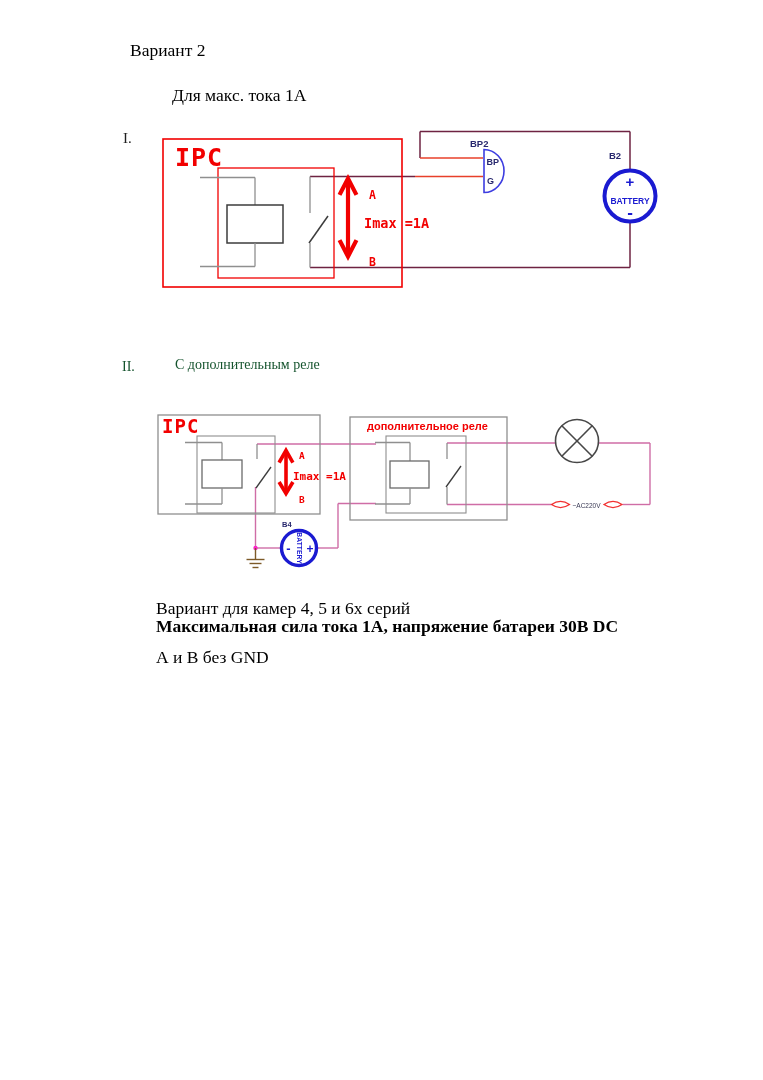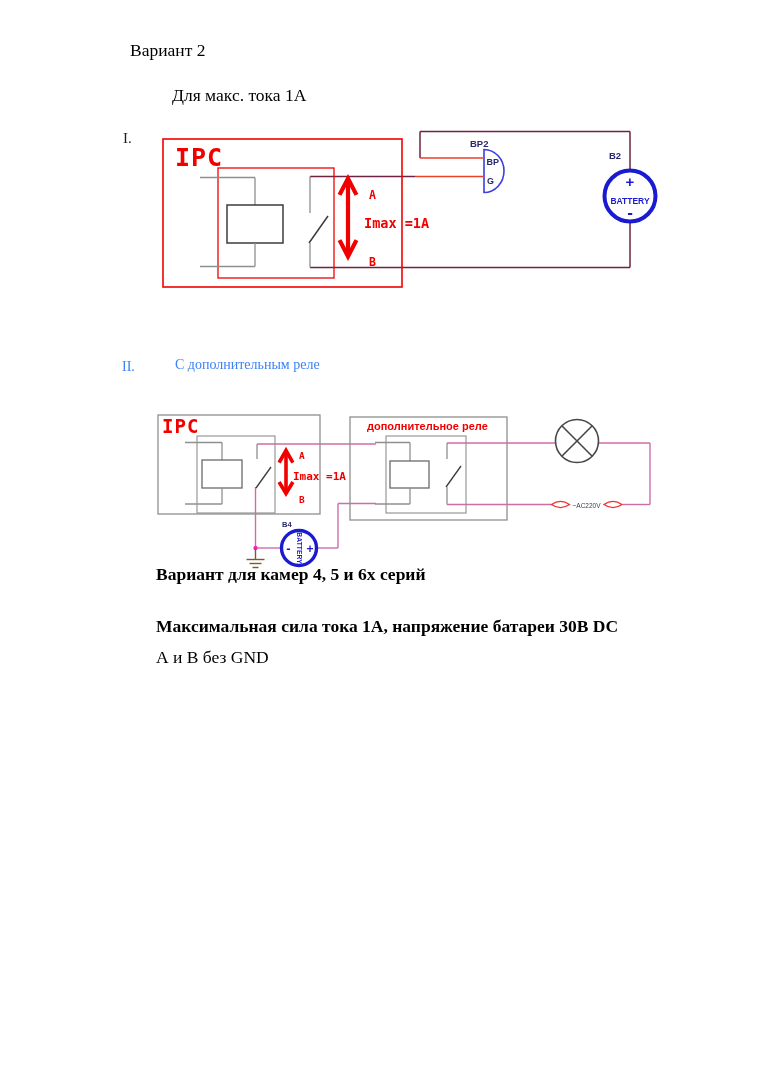--- a/index.html
+++ b/index.html
@@ -6,21 +6,21 @@
     --red:#f20000; --blue:#1a1ad1; --navy:#28286e;
     --wire-dark:#6e2342; --wire-red:#e8402a; --wire-pink:#cf6da6;
     --dot-magenta:#ff22cc; --box-gray:#8f8f8f; --line-dark:#3c3c3c;
     --ground-brown:#7d5a28; --ac-text:#3a3a55;
   }
   *{margin:0;padding:0;box-sizing:border-box;}
   html,body{width:763px;height:1080px;background:#ffffff;overflow:hidden;}
   body{position:relative;font-family:"Liberation Serif", serif;color:#1a1a1a;}
   .abs{position:absolute;}
   .serif-lg{font-size:17.5px;line-height:21px;color:#000000;}
-  .serif-md{font-size:14px;color:#3b82f6;}
+  .serif-md{font-size:14px;color:#14532d;}
   .roman{font-size:15px;color:#1f1f1f;}
   #schematic{position:absolute;left:0;top:0;width:763px;height:1080px;}
   
   text{user-select:none;}
   .t-mono-red{font-family:"DejaVu Sans Mono",monospace;font-weight:bold;fill:var(--red);}
   .t-sans-navy{font-family:"Liberation Sans",sans-serif;fill:var(--navy);font-weight:600;}
   .t-sans-blue{font-family:"Liberation Sans",sans-serif;fill:var(--blue);font-weight:bold;}
   .t-sans-red{font-family:"Liberation Sans",sans-serif;fill:var(--red);font-weight:600;}
   .t-ac{font-family:"Liberation Sans",sans-serif;fill:var(--ac-text);}
   .ln-gray{stroke:var(--box-gray);stroke-width:1.3;fill:none;}
@@ -35,21 +35,21 @@
 </style>
 </head>
 <body>
 
 <div class="abs serif-lg" style="left:130px;top:40px;">Вариант 2</div>
 <div class="abs serif-lg" style="left:163px;top:85px;margin-left:9px;">Для макс. тока 1А</div>
 <div class="abs roman" style="left:123px;top:130px;">I.</div>
 <div class="abs serif-md" style="left:122px;top:359px;">II.</div>
 <div class="abs serif-md" style="left:167px;top:357px;margin-left:8px;">С дополнительным реле</div>
 
-<div class="abs serif-lg" style="left:156px;top:564px;font-weight:bold;">Вариант для камер 4, 5 и 6х серий</div>
+<div class="abs serif-lg" style="left:156px;top:598px;">Вариант для камер 4, 5 и 6х серий</div>
 <div class="abs serif-lg" style="left:156px;top:616px;font-weight:bold;">Максимальная сила тока 1А, напряжение батареи 30В DC</div>
 <div class="abs serif-lg" style="left:156px;top:647px;text-align:right;">А и В без GND</div>
 
 <svg id="schematic" viewBox="0 0 763 1080" xmlns="http://www.w3.org/2000/svg">
 
   <g>
 
     <g>
       <line class="ln-wdark" x1="420" y1="131.5" x2="630" y2="131.5"></line>
       <line class="ln-wdark" x1="420" y1="131.5" x2="420" y2="158"></line>

